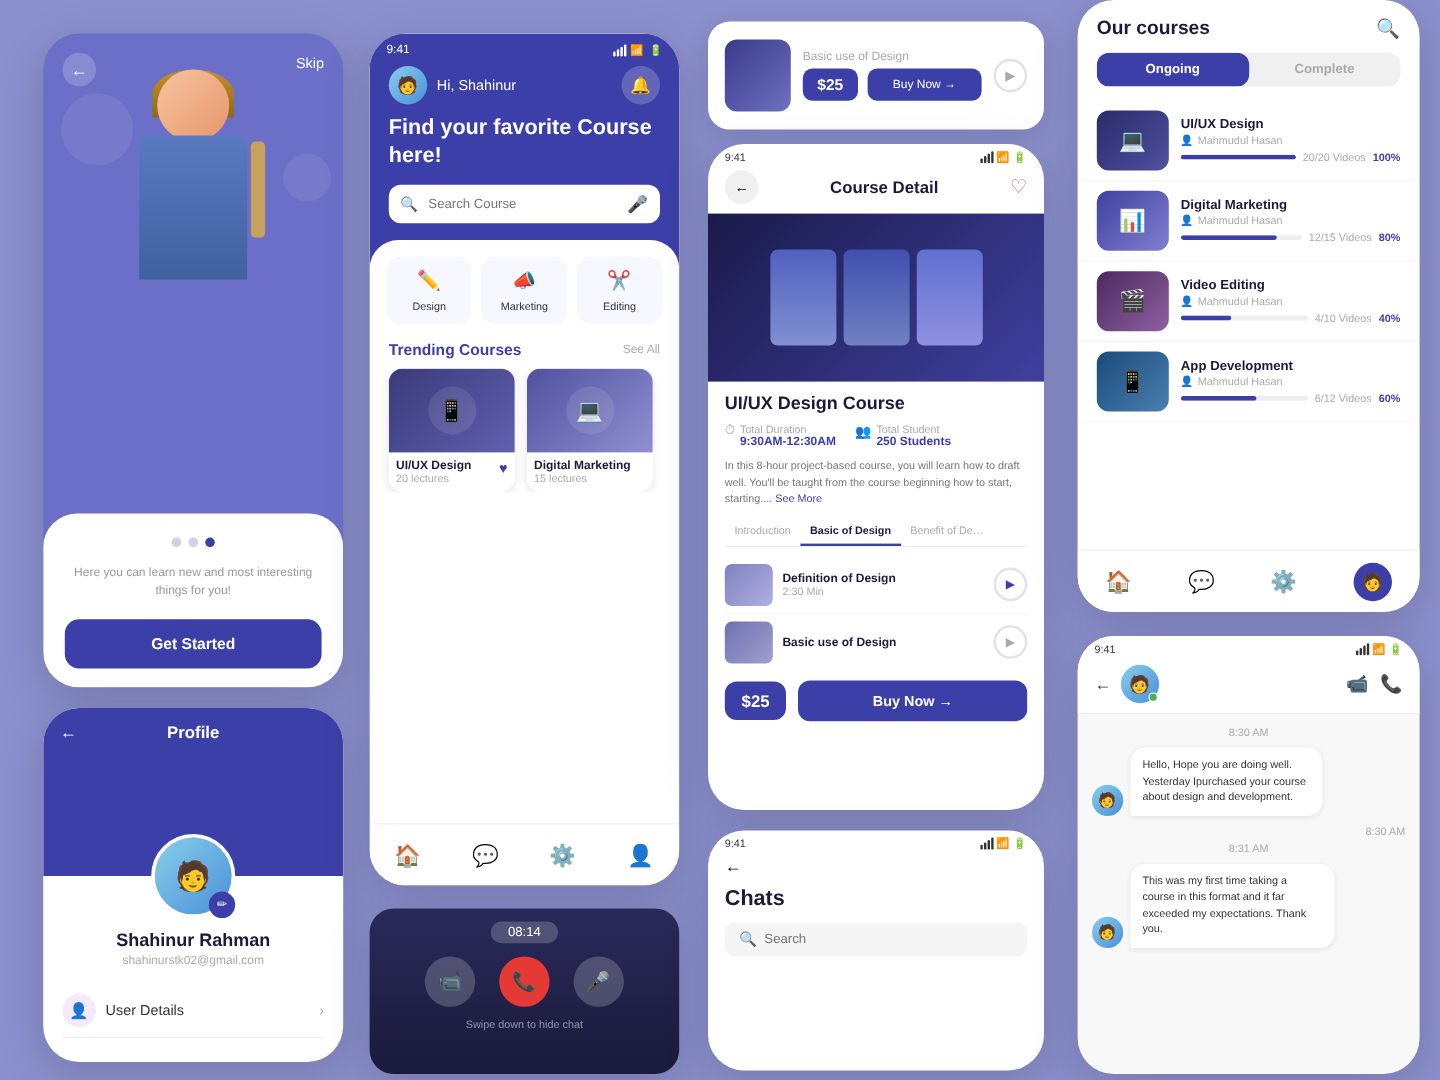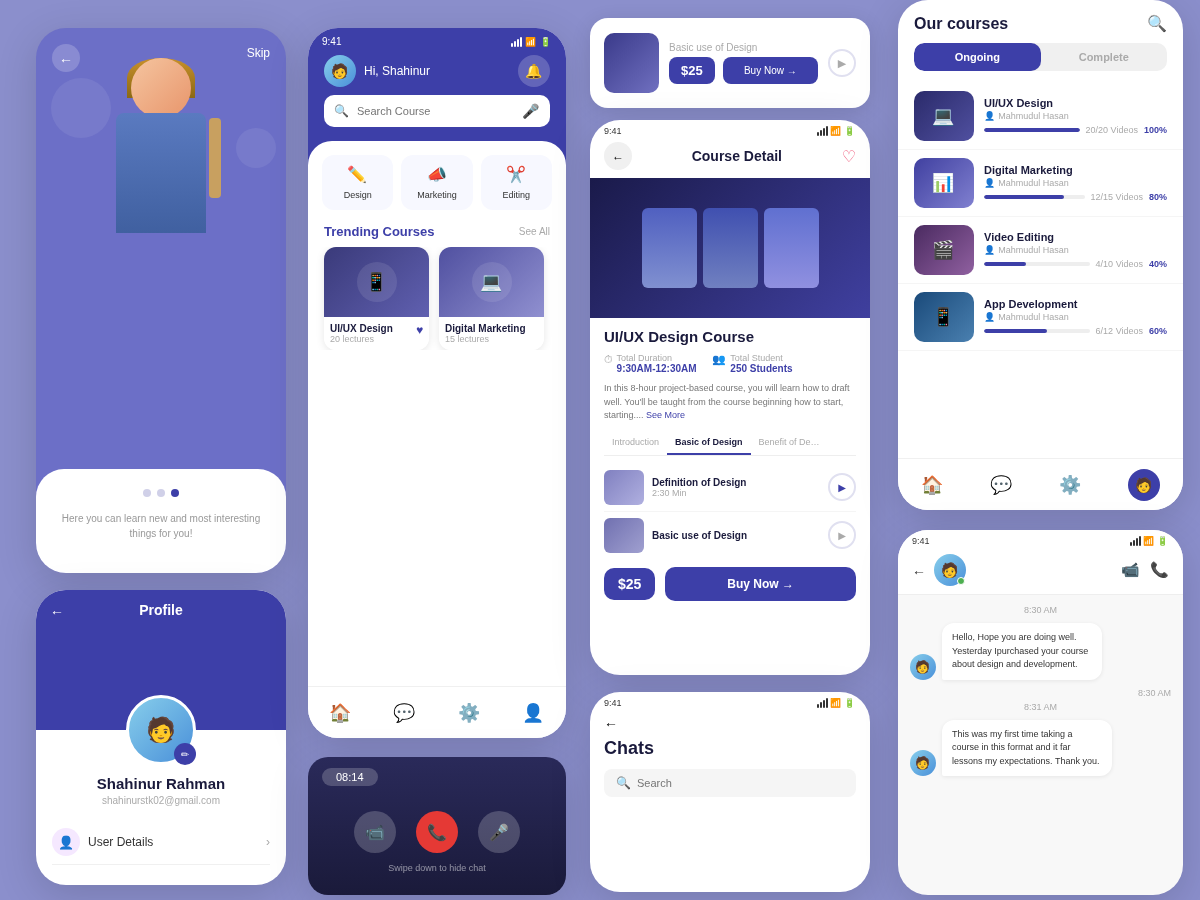--- a/index.html
+++ b/index.html
@@ -157,20 +157,21 @@
         <div style="position:absolute;top:80px;right:10px;width:40px;height:40px;border-radius:50%;background:rgba(255,255,255,0.08);"></div>
       </div>
     </div>
     <div class="welcome-bottom">
       <div class="dots">
         <div class="dot"></div>
         <div class="dot"></div>
         <div class="dot active"></div>
       </div>
       <div class="welcome-sub">Here you can learn new and most interesting things for you!</div>
+      <button class="get-started-btn">Get Started</button>
     </div>
   </div>
 </div>
 
 <div class="phone" style="left:36px;top:590px;width:250px;height:295px;">
   <div class="profile-header">
     <div class="profile-back">←</div>
     <div class="profile-header-title">Profile</div>
     <div class="profile-avatar-wrap">
       <div class="profile-avatar">🧑</div>
@@ -212,20 +213,22 @@
         <div style="display:flex;align-items:center;gap:8px;">
           <div style="width:32px;height:32px;border-radius:50%;background:linear-gradient(135deg,#87ceeb,#4a90d9);overflow:hidden;">
             <div style="width:100%;height:100%;display:flex;align-items:center;justify-content:center;font-size:14px;">🧑</div>
           </div>
           <span style="color:#fff;font-size:12px;font-weight:500;">Hi, Shahinur</span>
         </div>
         <div style="width:32px;height:32px;border-radius:50%;background:rgba(255,255,255,0.2);display:flex;align-items:center;justify-content:center;cursor:pointer;">
           <span style="font-size:14px;color:#fff;">🔔</span>
         </div>
       </div>
+      <div style="color:#fff;font-size:18px;font-weight:700;line-height:1.3;margin-bottom:12px;">Find your favorite
+Course here!</div>
       <div style="display:flex;align-items:center;background:#fff;border-radius:10px;padding:8px 10px;gap:8px;">
         <span style="color:#aaa;font-size:12px;">🔍</span>
         <input style="flex: 1 1 0%; border: none; outline: none; font-size: 11px; color: rgb(170, 170, 170); background: transparent;" placeholder="Search Course">
         <span style="color:#3d3fa8;font-size:14px;cursor:pointer;">🎤</span>
       </div>
     </div>
 
     <div style="flex:1;background:#fff;border-radius:24px 24px 0 0;padding-top:14px;position:relative;overflow:hidden;">
 
       <div style="display:flex;gap:8px;padding:0 14px 10px;justify-content:space-around;">
@@ -283,21 +286,21 @@
         <span style="font-size:18px;color:#ccc;cursor:pointer;">💬</span>
         <span style="font-size:18px;color:#ccc;cursor:pointer;">⚙️</span>
         <span style="font-size:18px;color:#ccc;cursor:pointer;">👤</span>
       </div>
     </div>
   </div>
 </div>
 
 <div class="phone" style="left:308px;top:757px;width:258px;height:138px;background:linear-gradient(180deg,#2a2a5a,#1a1a3a);border-radius:20px;">
   <div style="padding:10px 14px;">
-    <div style="margin-bottom:26px;">
+    <div style="text-align:center;margin-bottom:12px;">
       <span style="background:rgba(255,255,255,0.2);border-radius:20px;padding:3px 14px;font-size:11px;color:#fff;">08:14</span>
     </div>
     <div style="display:flex;justify-content:center;gap:20px;margin-bottom:10px;">
       <div style="width:42px;height:42px;border-radius:50%;background:rgba(255,255,255,0.2);display:flex;align-items:center;justify-content:center;font-size:16px;cursor:pointer;">
         <span>📹</span>
       </div>
       <div style="width:42px;height:42px;border-radius:50%;background:#e53935;display:flex;align-items:center;justify-content:center;font-size:16px;cursor:pointer;">
         <span>📞</span>
       </div>
       <div style="width:42px;height:42px;border-radius:50%;background:rgba(255,255,255,0.2);display:flex;align-items:center;justify-content:center;font-size:16px;cursor:pointer;">
@@ -568,17 +571,17 @@
         <div style="width:26px;height:26px;border-radius:50%;background:linear-gradient(135deg,#87ceeb,#4a90d9);flex-shrink:0;display:flex;align-items:center;justify-content:center;font-size:12px;">🧑</div>
         <div style="max-width:160px;padding:8px 10px;border-radius:12px 12px 12px 2px;font-size:9px;line-height:1.5;color:#333;background:#fff;box-shadow:0 1px 4px rgba(0,0,0,0.08);">Hello, Hope you are doing well. Yesterday Ipurchased your course about design and development.</div>
       </div>
 
       <div style="text-align:right;font-size:9px;color:#aaa;margin-bottom:4px;">8:30 AM</div>
 
       <div style="text-align:center;font-size:9px;color:#aaa;margin-bottom:8px;">8:31 AM</div>
 
       <div style="display:flex;gap:6px;align-items:flex-end;">
         <div style="width:26px;height:26px;border-radius:50%;background:linear-gradient(135deg,#87ceeb,#4a90d9);flex-shrink:0;display:flex;align-items:center;justify-content:center;font-size:12px;">🧑</div>
-        <div style="max-width:170px;padding:8px 10px;border-radius:12px 12px 12px 2px;font-size:9px;line-height:1.5;color:#333;background:#fff;box-shadow:0 1px 4px rgba(0,0,0,0.08);">This was my first time taking a course in this format and it far lessons my expectations. Thank you.</div>
+        <div style="max-width:170px;padding:8px 10px;border-radius:12px 12px 12px 2px;font-size:9px;line-height:1.5;color:#333;background:#fff;box-shadow:0 1px 4px rgba(0,0,0,0.08);">This was my first time taking a course in this format and it far exceeded my expectations. Thank you.</div>
       </div>
     </div>
   </div>
 </div>
 
 </body></html>

